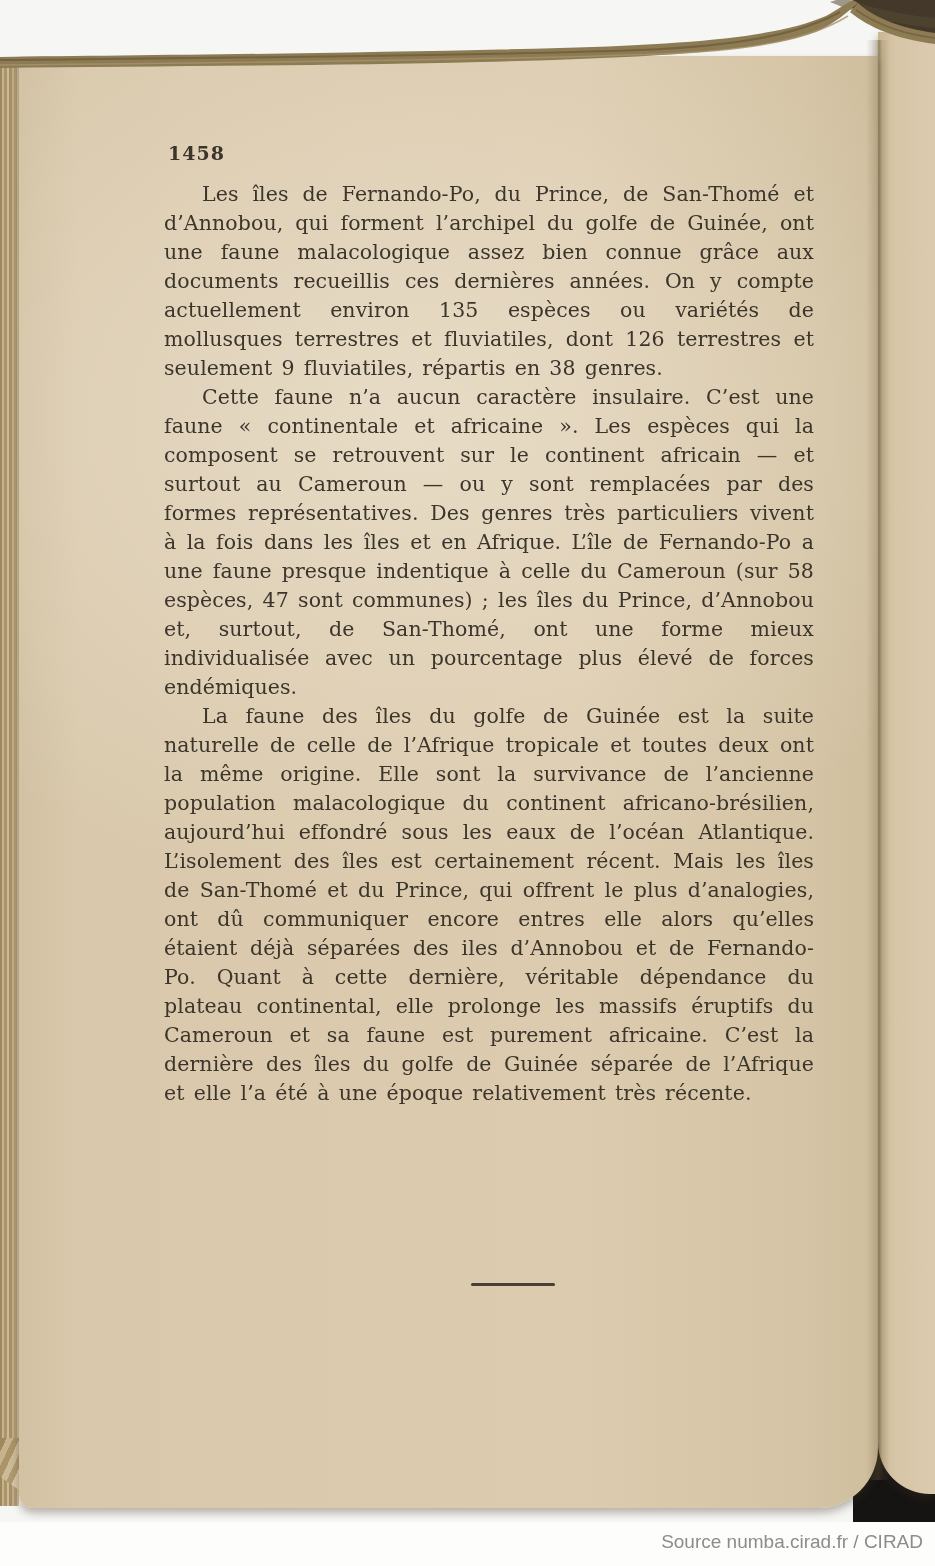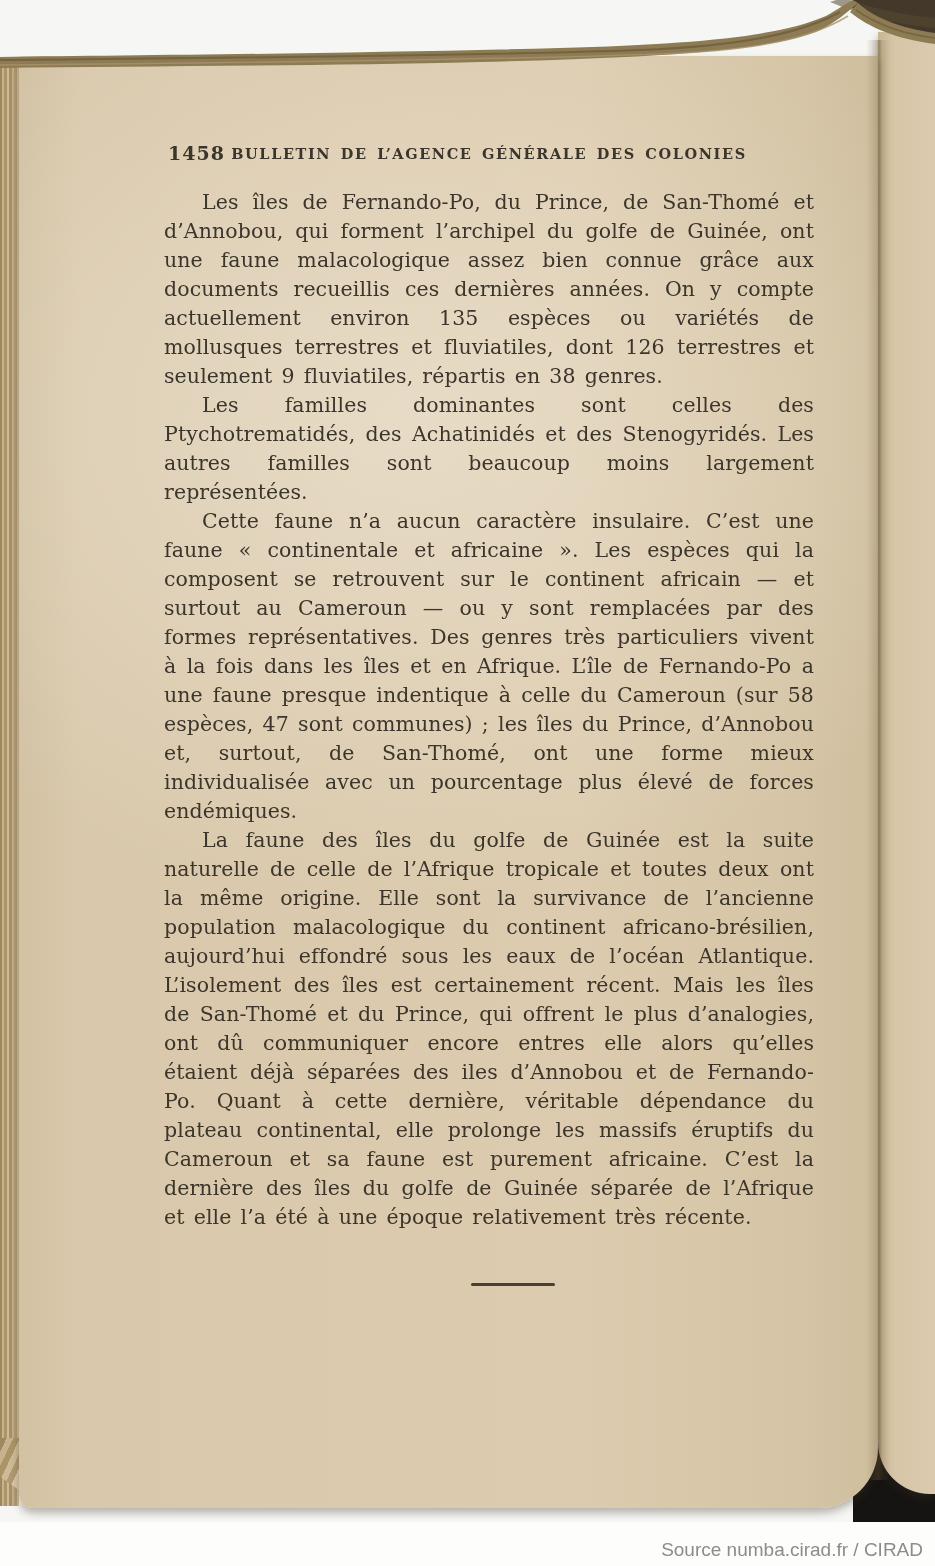--- a/index.html
+++ b/index.html
@@ -123,21 +123,21 @@
     position: absolute;
     left: 0;
     right: 0;
     top: 3px;
     text-align: center;
     font-size: 14.5px;
     letter-spacing: 1.6px;
     word-spacing: 3px;
   }
   .body-text {
-    margin-top: 16px;
+    margin-top: 8px;
     font-size: 20.5px;
     line-height: 29px;
     text-align: justify;
     letter-spacing: 0.1px;
     word-spacing: 2.5px;
   }
   .body-text p { text-indent: 38px; }
 
   .section-divider {
     position: absolute;
@@ -163,21 +163,21 @@
   
   .source-bar {
     position: absolute;
     left: 0;
     bottom: 0;
     width: 935px;
     height: 44px;
     background: #fdfdfc;
     z-index: 6;
     display: flex;
-    align-items: flex-end;
+    align-items: center;
     justify-content: flex-end;
     padding: 0 12px 5px 0;
   }
   .source-text {
     font-family: "Liberation Sans", sans-serif;
     font-size: 19px;
     color: #8c8c8c;
   }
 </style>
 </head>
@@ -190,25 +190,23 @@
 
   <div class="page-stack-left"></div>
   <div class="page-stack-corner"></div>
 
   <div class="facing-page"></div>
 
   <div class="page">
     <div class="text-block">
       <div class="running-header">
         <span class="page-number">1458</span>
-        <span class="header-title">BULLETIN DE L’AGENCE GÉNÉRALE DES COLONIES</span>
       </div>
       <div class="body-text">
         <p>Les îles de Fernando-Po, du Prince, de San-Thomé et d’Annobou, qui forment l’archipel du golfe de Guinée, ont une faune malacologique assez bien connue grâce aux documents recueillis ces dernières années. On y compte actuellement environ 135 espèces ou variétés de mollusques terrestres et fluviatiles, dont 126 terrestres et seulement 9 fluviatiles, répartis en 38 genres.</p>
-        <p>Les familles dominantes sont celles des Ptychotrematidés, des Achatinidés et des Stenogyridés. Les autres familles sont beaucoup moins largement représentées.</p>
         <p>Cette faune n’a aucun caractère insulaire. C’est une faune « continentale et africaine ». Les espèces qui la composent se retrouvent sur le continent africain — et surtout au Cameroun — ou y sont remplacées par des formes représentatives. Des genres très particuliers vivent à la fois dans les îles et en Afrique. L’île de Fernando-Po a une faune presque indentique à celle du Cameroun (sur 58 espèces, 47 sont communes) ; les îles du Prince, d’Annobou et, surtout, de San-Thomé, ont une forme mieux individualisée avec un pourcentage plus élevé de forces endémiques.</p>
         <p>La faune des îles du golfe de Guinée est la suite naturelle de celle de l’Afrique tropicale et toutes deux ont la même origine. Elle sont la survivance de l’ancienne population malacologique du continent africano-brésilien, aujourd’hui effondré sous les eaux de l’océan Atlantique. L’isolement des îles est certainement récent. Mais les îles de San-Thomé et du Prince, qui offrent le plus d’analogies, ont dû communiquer encore entres elle alors qu’elles étaient déjà séparées des iles d’Annobou et de Fernando-Po. Quant à cette dernière, véritable dépendance du plateau continental, elle prolonge les massifs éruptifs du Cameroun et sa faune est purement africaine. C’est la dernière des îles du golfe de Guinée séparée de l’Afrique et elle l’a été à une époque relativement très récente.</p>
       </div>
     </div>
     <div class="section-divider"></div>
   </div>
 
   <div class="gutter-crease"></div>
 
   <svg class="book-top" viewBox="0 0 935 96" xmlns="http://www.w3.org/2000/svg">

